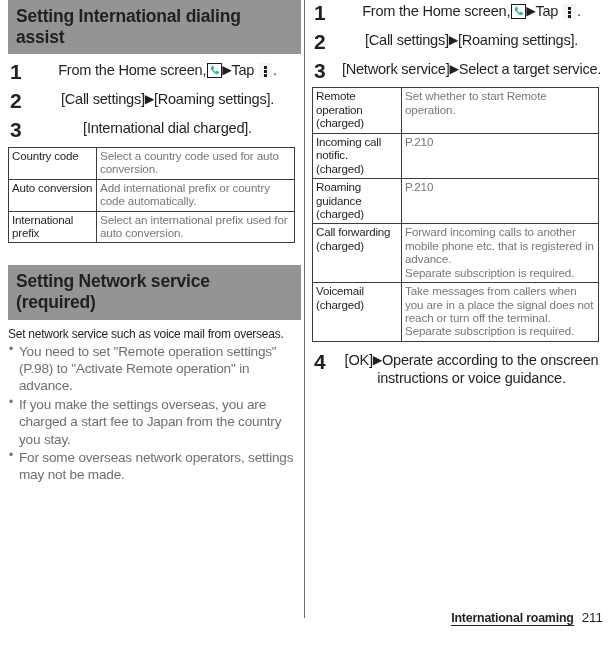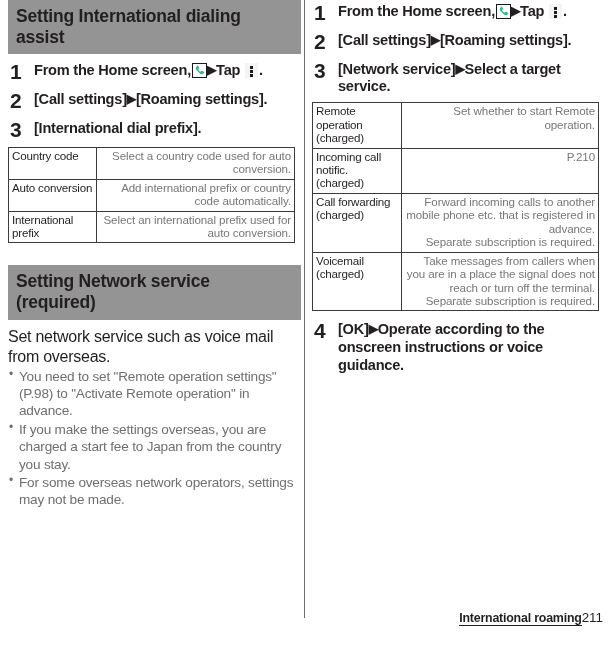--- a/index.html
+++ b/index.html
@@ -62,26 +62,27 @@
     font-size: 21px;
     line-height: 1.04;
     width: 26px;
     flex: 0 0 26px;
     text-align: left;
     color: #231f20;
     padding-left: 2px;
     box-sizing: border-box;
   }
   .step-body {
-    font-weight: bold;
+    font-weight: normal;
     font-size: 14.6px;
     line-height: 1.22;
     letter-spacing: -0.25px;
     flex: 1 1 auto;
     padding-top: 1px;
+    text-align: center;
   }
   .step-body .tri {
     font-size: 12.5px;
     vertical-align: 1px;
     letter-spacing: -0.5px;
   }
 
   
   .icon-phone {
     display: inline-block;
@@ -133,28 +134,27 @@
   }
   table.spec td.k {
     font-size: 11.6px;
     color: #231f20;
     letter-spacing: -0.2px;
   }
   table.spec td.v {
     font-size: 11.6px;
     color: #777777;
     letter-spacing: -0.1px;
-    text-align: right;
   }
   .tbl-left col.c1 { width: 88px; }
   .tbl-right col.c1 { width: 89px; }
 
   
   .body-text {
-    font-size: 16px;
+    font-size: 12px;
     line-height: 1.25;
     letter-spacing: -0.25px;
     color: #231f20;
     margin-top: 7px;
   }
   ul.notes {
     list-style: none;
     margin: 1px 0 0 0;
     padding: 0;
   }
@@ -188,20 +188,21 @@
     font-size: 12.4px;
     font-weight: bold;
     color: #231f20;
     border-bottom: 1.6px solid #231f20;
     padding-bottom: 0;
     letter-spacing: -0.2px;
   }
   .footer-page {
     font-size: 13.4px;
     color: #231f20;
+    margin-left: 8px;
   }
 </style>
 </head>
 <body>
 
 <div class="page">
 
   <div class="col-divider"></div>
 
   <div class="col col-left">
@@ -221,21 +222,21 @@
     <div class="step">
       <div class="step-num">2</div>
       <div class="step-body">
         <span>[Call settings]</span><span class="tri">▶</span><span>[Roaming settings].</span>
       </div>
     </div>
 
     <div class="step">
       <div class="step-num">3</div>
       <div class="step-body">
-        <span>[International dial prefix].</span>
+        <span>[International dial charged].</span>
       </div>
     </div>
 
     <table class="spec tbl-left">
       <colgroup>
           <col class="c1">
           <col class="c2">
         </colgroup>
       <tbody>
         <tr>
@@ -299,20 +300,24 @@
       <tbody>
         <tr>
           <td class="k">Remote operation (charged)</td>
           <td class="v">Set whether to start Remote operation.</td>
         </tr>
         <tr>
           <td class="k">Incoming call notific. (charged)</td>
           <td class="v">P.210</td>
         </tr>
         <tr>
+          <td class="k">Roaming guidance (charged)</td>
+          <td class="v">P.210</td>
+        </tr>
+        <tr>
           <td class="k">Call forwarding (charged)</td>
           <td class="v">Forward incoming calls to another mobile phone etc. that is registered in advance.<br>Separate subscription is required.</td>
         </tr>
         <tr>
           <td class="k">Voicemail (charged)</td>
           <td class="v">Take messages from callers when you are in a place the signal does not reach or turn off the terminal.<br>Separate subscription is required.</td>
         </tr>
       </tbody>
     </table>
 

